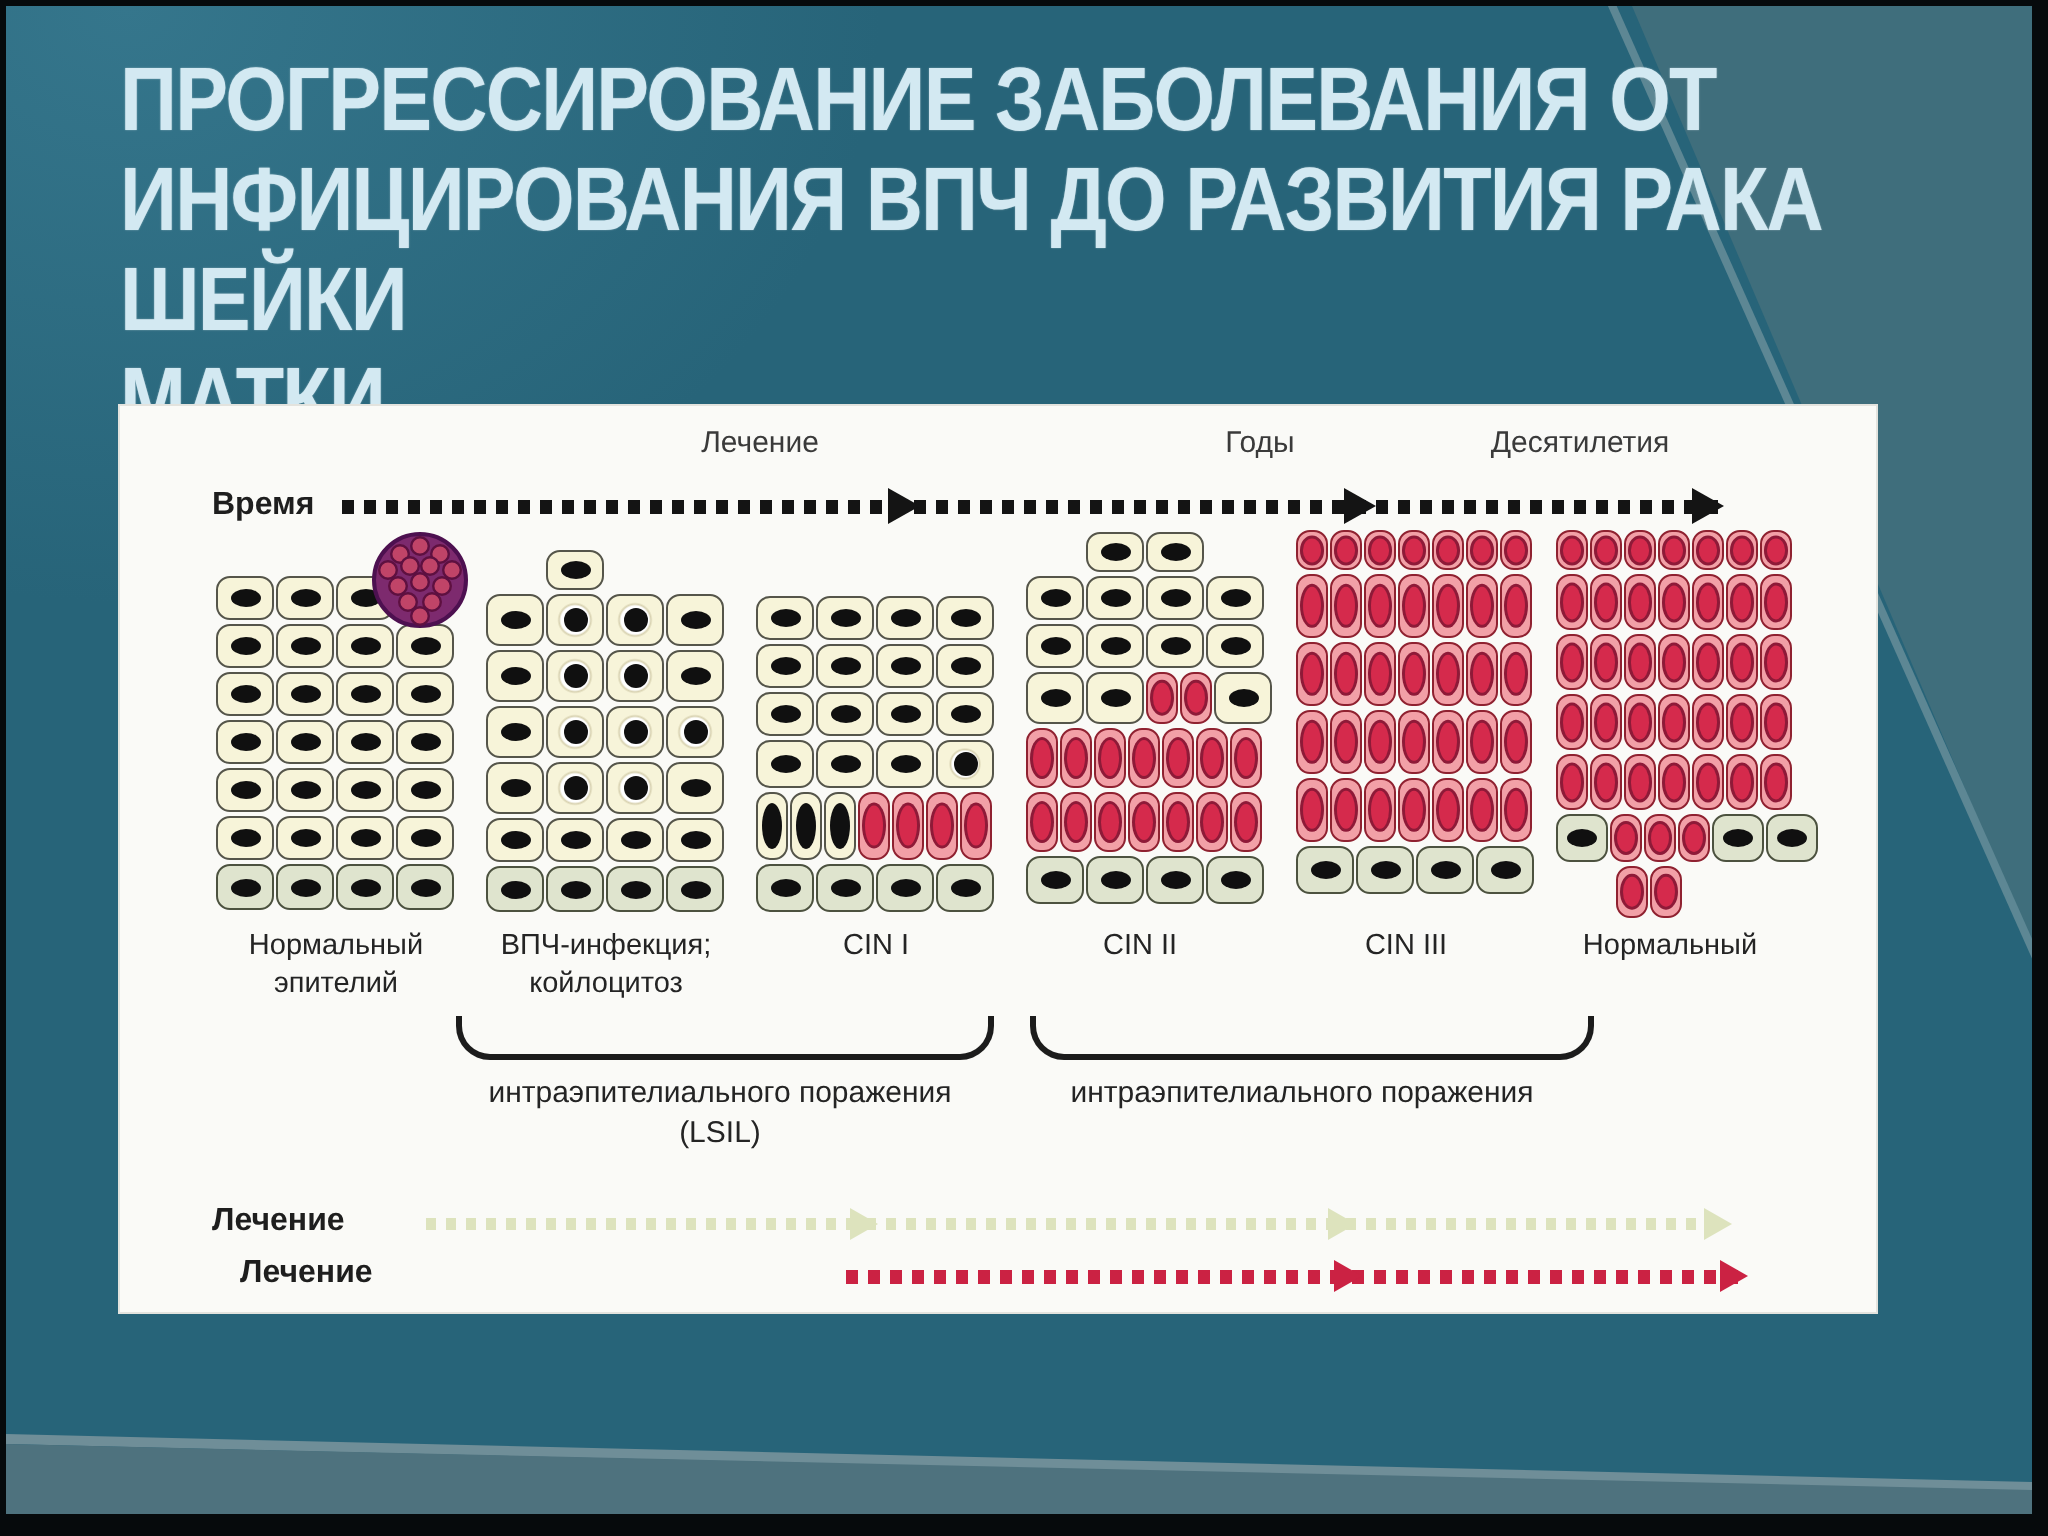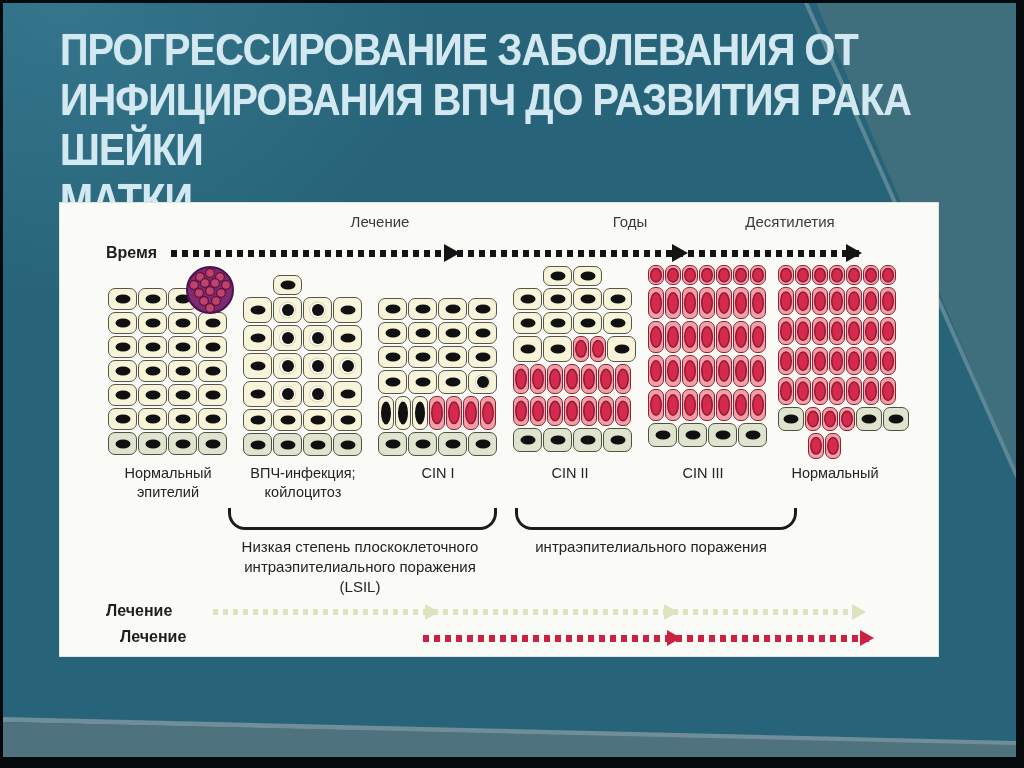--- a/index.html
+++ b/index.html
@@ -409,21 +409,20 @@
       <div>койлоцитоз</div>
     </div>
     <div class="st" style="left:378px">CIN I</div>
     <div class="st" style="left:510px">CIN II</div>
     <div class="st" style="left:643px">CIN III</div>
     <div class="st" style="left:775px">Нормальный</div>
 
     <div class="br br0"></div>
     <div class="br br1"></div>
     <div class="gr" style="left:300px">
-      <div>Низкая степень плоскоклеточного</div>
       <div>интраэпителиального поражения</div>
       <div>(LSIL)</div>
     </div>
     <div class="gr" style="left:591px">
       <div>интраэпителиального поражения</div>
     </div>
 
     <div class="pl lbl-bold" style="left:46px;top:399px">Лечение</div>
     <div class="sdots"></div>
     <span class="ah ah-g" style="left:365px;top:401px"></span>

